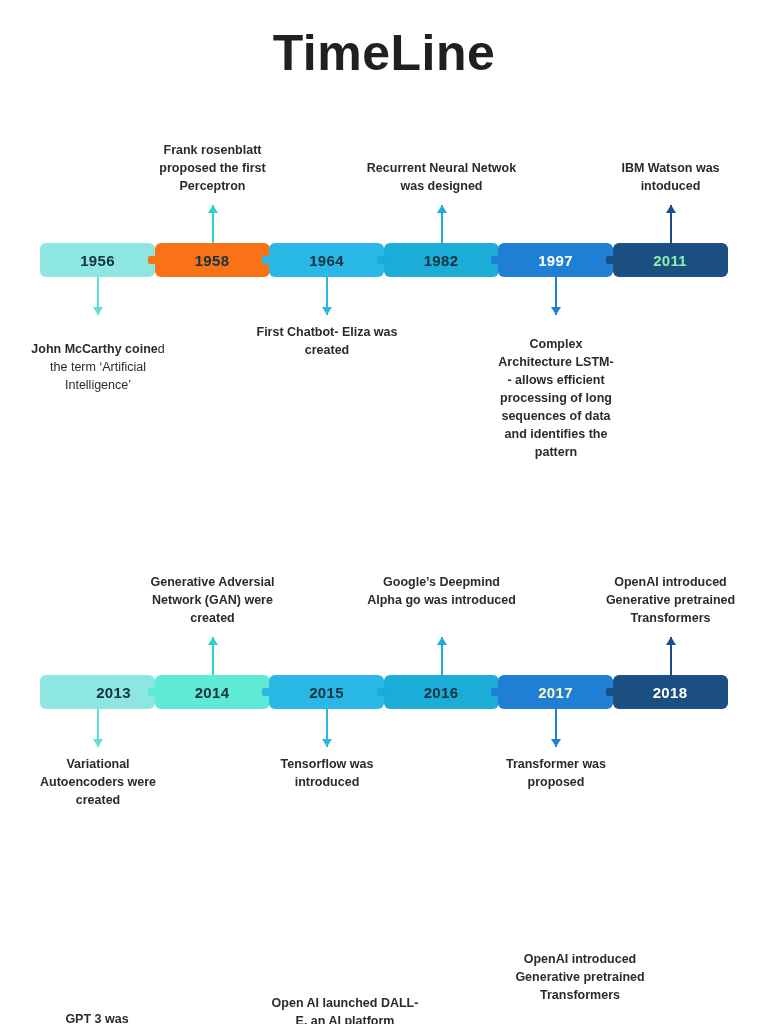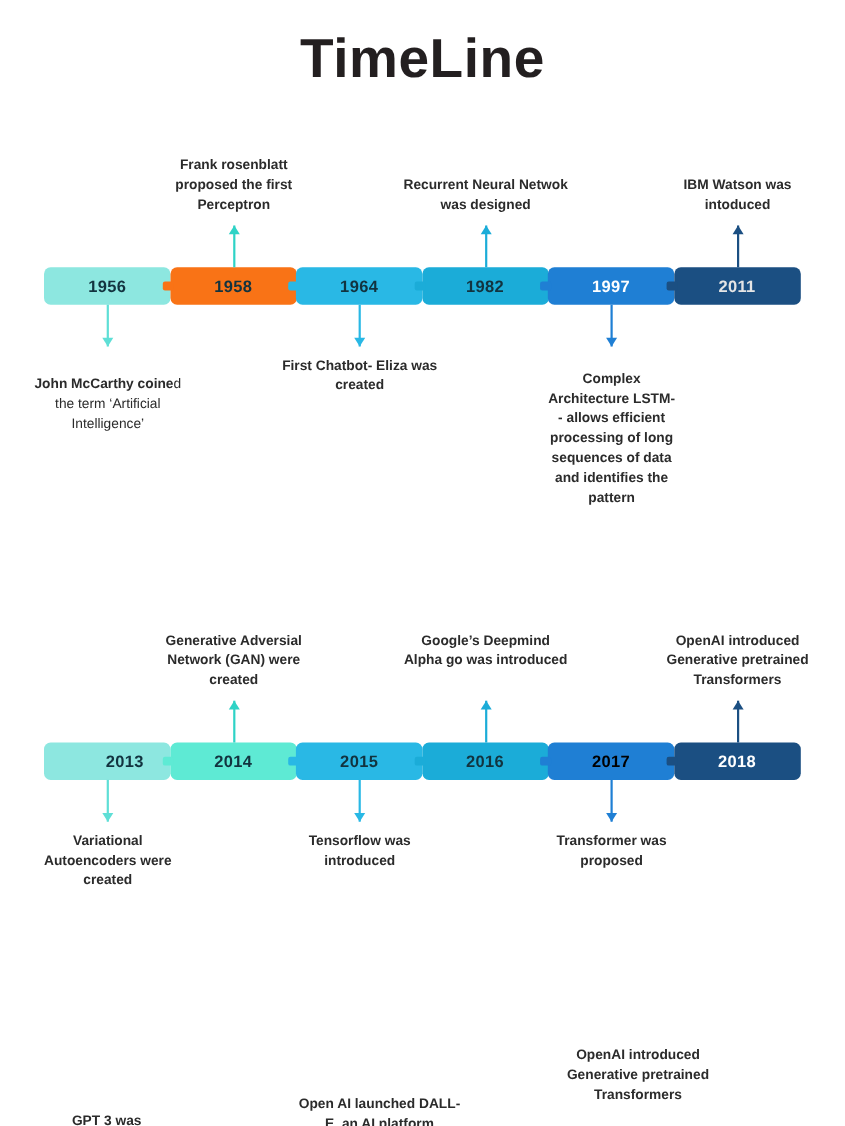--- a/index.html
+++ b/index.html
@@ -170,21 +170,21 @@
         <div class="bar notch" style="background: rgb(31, 127, 212); color: rgb(255, 255, 255);">
           <span>1997</span>
         </div>
         <div class="arrow down" style="top: 34px; height: 38px;">
           <div class="stem" style="background: rgb(31, 127, 212);"></div>
           <div class="head" style="border-top-color: rgb(31, 127, 212);"></div>
         </div>
         <div class="caption below narrow" style="top: 80px; margin-top: 12px;">Complex Architecture LSTM- - allows efficient processing of long sequences of data and identifies the pattern</div>
       </div>
       <div class="cell" style="left: 612.5px;">
-        <div class="bar notch" style="background: rgb(27, 79, 130); color: #e5e5e5;">
+        <div class="bar notch" style="background: rgb(27, 79, 130); color: #86efac;">
           <span>2011</span>
         </div>
         <div class="arrow up" style="top: -38px; height: 38px;">
           <div class="stem" style="background: rgb(27, 79, 130);"></div>
           <div class="head" style="border-bottom-color: rgb(27, 79, 130);"></div>
         </div>
         <div class="caption above" style="bottom: 80px; top: -84px; height: 36px; transform: translateY(0px);">IBM Watson was intoduced</div>
       </div>
     </div>
   <div class="row" id="row-2" style="top:675px;">
@@ -222,21 +222,21 @@
         <div class="bar notch" style="background: rgb(27, 172, 216); color: rgb(18, 51, 63);">
           <span>2016</span>
         </div>
         <div class="arrow up" style="top: -38px; height: 38px;">
           <div class="stem" style="background: rgb(27, 172, 216);"></div>
           <div class="head" style="border-bottom-color: rgb(27, 172, 216);"></div>
         </div>
         <div class="caption above" style="bottom: 80px; top: -102px; height: 54px; transform: translateY(0px);">Google’s Deepmind Alpha go was introduced</div>
       </div>
       <div class="cell" style="left: 498px;">
-        <div class="bar notch" style="background: rgb(31, 127, 212); color: #000000;">
+        <div class="bar notch" style="background: rgb(31, 127, 212); color: #fef9c3;">
           <span>2017</span>
         </div>
         <div class="arrow down" style="top: 34px; height: 38px;">
           <div class="stem" style="background: rgb(31, 127, 212);"></div>
           <div class="head" style="border-top-color: rgb(31, 127, 212);"></div>
         </div>
         <div class="caption below" style="top: 80px;">Transformer was proposed</div>
       </div>
       <div class="cell" style="left: 612.5px;">
         <div class="bar notch" style="background: rgb(27, 79, 130); color: rgb(255, 255, 255);">

